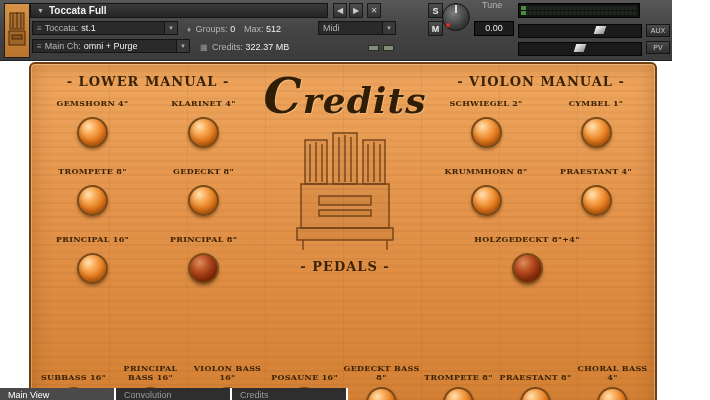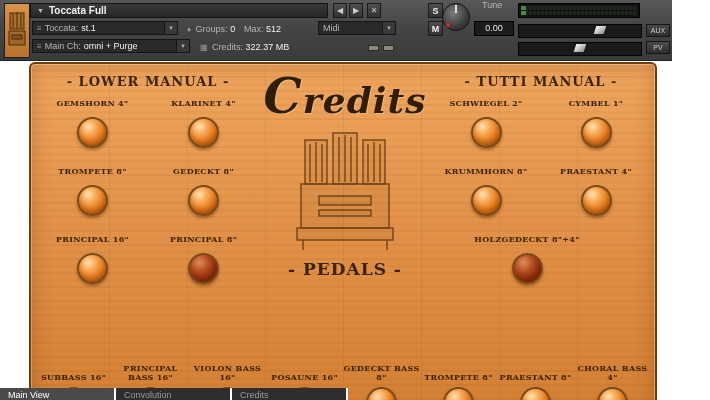--- a/index.html
+++ b/index.html
@@ -86,21 +86,21 @@
   .center-col { position:absolute; left:228px; top:8px; width:172px; text-align:center; }
   .logo { font-family:"DejaVu Serif",serif; font-style:italic; font-weight:bold; font-size:36px;
           color:#2f1d06; letter-spacing:1px; line-height:1;
           text-shadow:1px 1px 0 rgba(255,225,175,.4); }
   .logo::first-letter { font-size:48px; }
   .organ-art { margin-top:10px; opacity:.85; }
   .tutti-btn { display:inline-block; margin-top:0px; padding:1px 12px; border:1px solid #6a3c10;
                background:rgba(255,232,195,.35); font-family:"DejaVu Serif",serif; font-weight:bold;
                font-size:9px; color:#3a2306; letter-spacing:1px; cursor:pointer;
                box-shadow:0 1px 1px rgba(90,45,0,.3); }
-  .pedals-title { margin-top:3px; font-family:"DejaVu Serif",serif; font-weight:bold; font-size:17px;
+  .pedals-title { margin-top:3px; font-family:"DejaVu Serif",serif; font-weight:bold; font-size:13px;
                   color:#3a2306; letter-spacing:1px; }
 
   .pedals { position:absolute; left:4px; right:4px; bottom:5px; display:grid;
             grid-template-columns:repeat(8,1fr); }
   .pedal-stop { display:flex; flex-direction:column; align-items:center; height:76px; }
   .pedal-stop .stop-label { margin-bottom:4px; min-height:22px; display:flex; align-items:flex-end; }
 
   
   .tabs { position:absolute; left:0; top:388px; height:14px; display:flex; }
   .tab { box-sizing:border-box; width:116px; background:#2e2e2e; border-right:2px solid #ffffff;
@@ -219,21 +219,21 @@
           <div class="knob"></div>
         </div>
         <div class="stop">
           <div class="stop-label">PRINCIPAL 8"</div>
           <div class="knob on"></div>
         </div>
       </div>
     </div>
 
     <div class="manual right">
-      <div class="manual-title">- TUTTI MANUAL -</div>
+      <div class="manual-title">- VIOLON MANUAL -</div>
       <div class="stop-grid">
         <div class="stop">
           <div class="stop-label">SCHWIEGEL 2"</div>
           <div class="knob"></div>
         </div>
         <div class="stop">
           <div class="stop-label">CYMBEL 1"</div>
           <div class="knob"></div>
         </div>
         <div class="stop">

